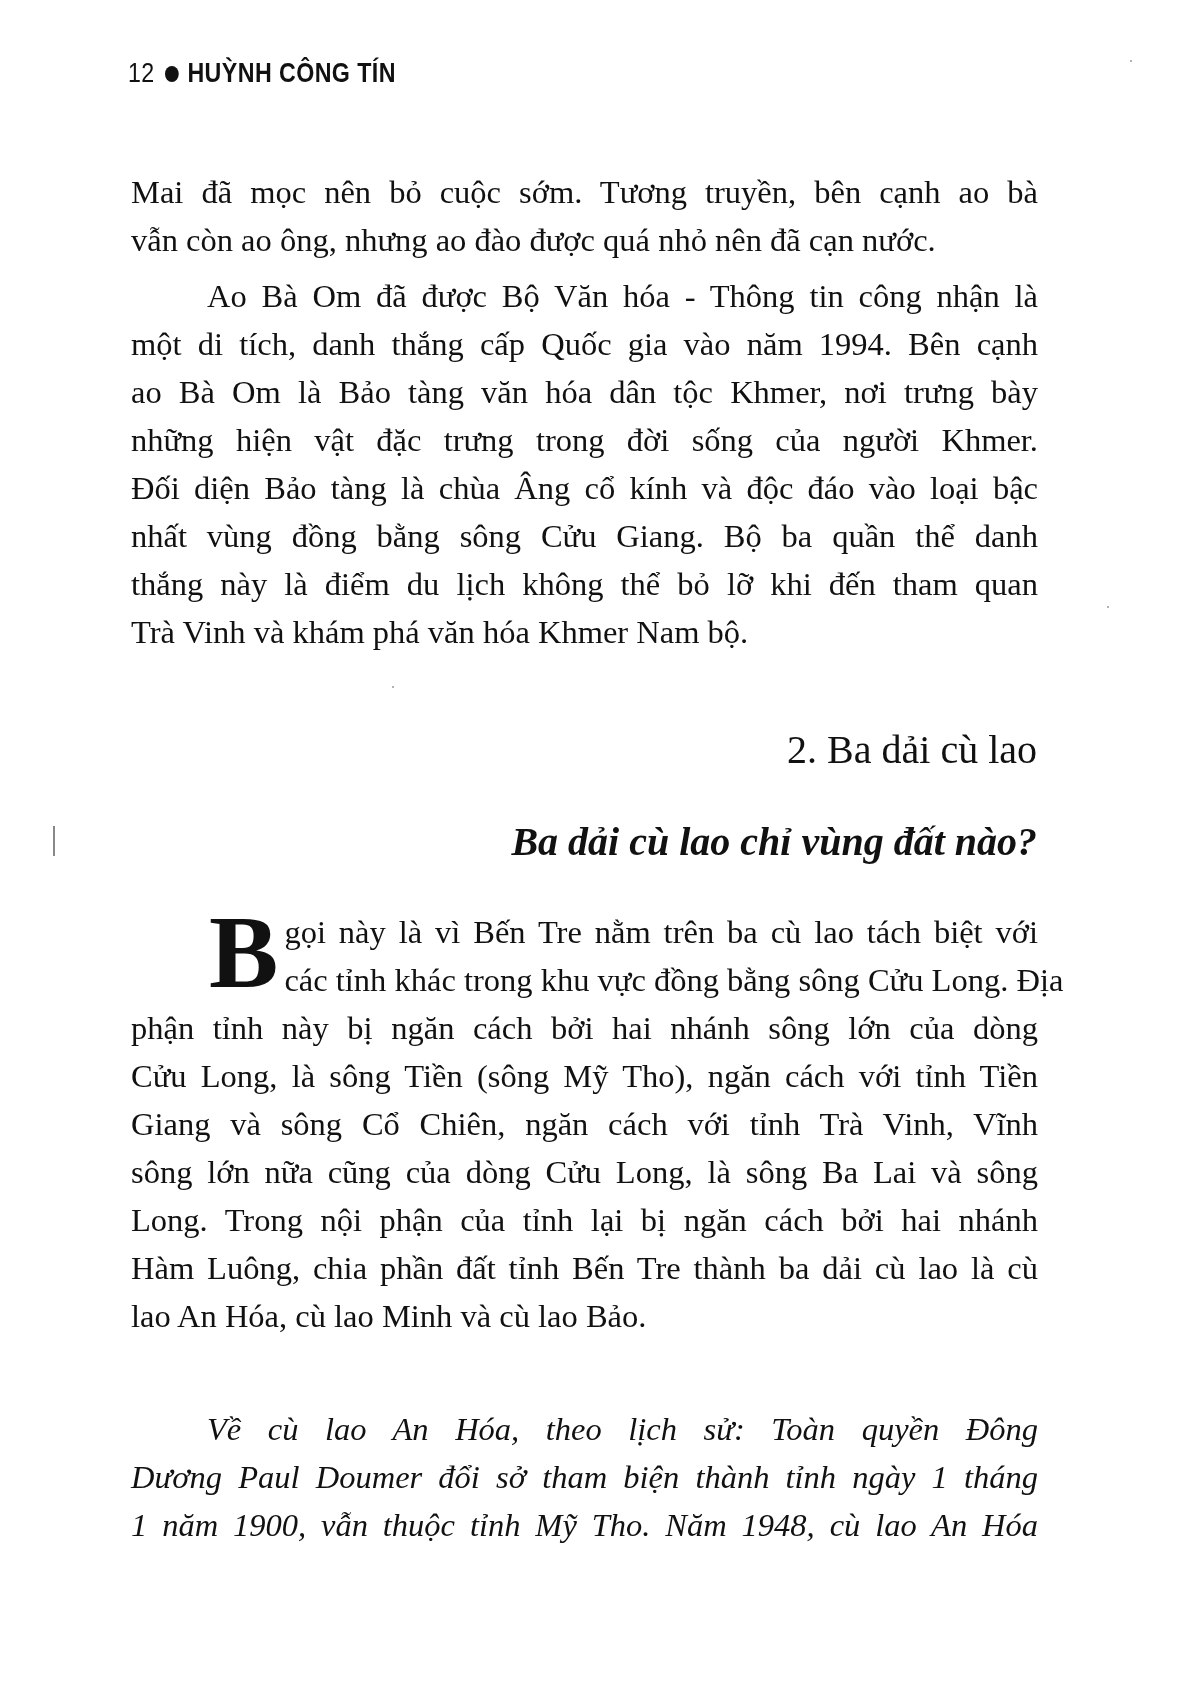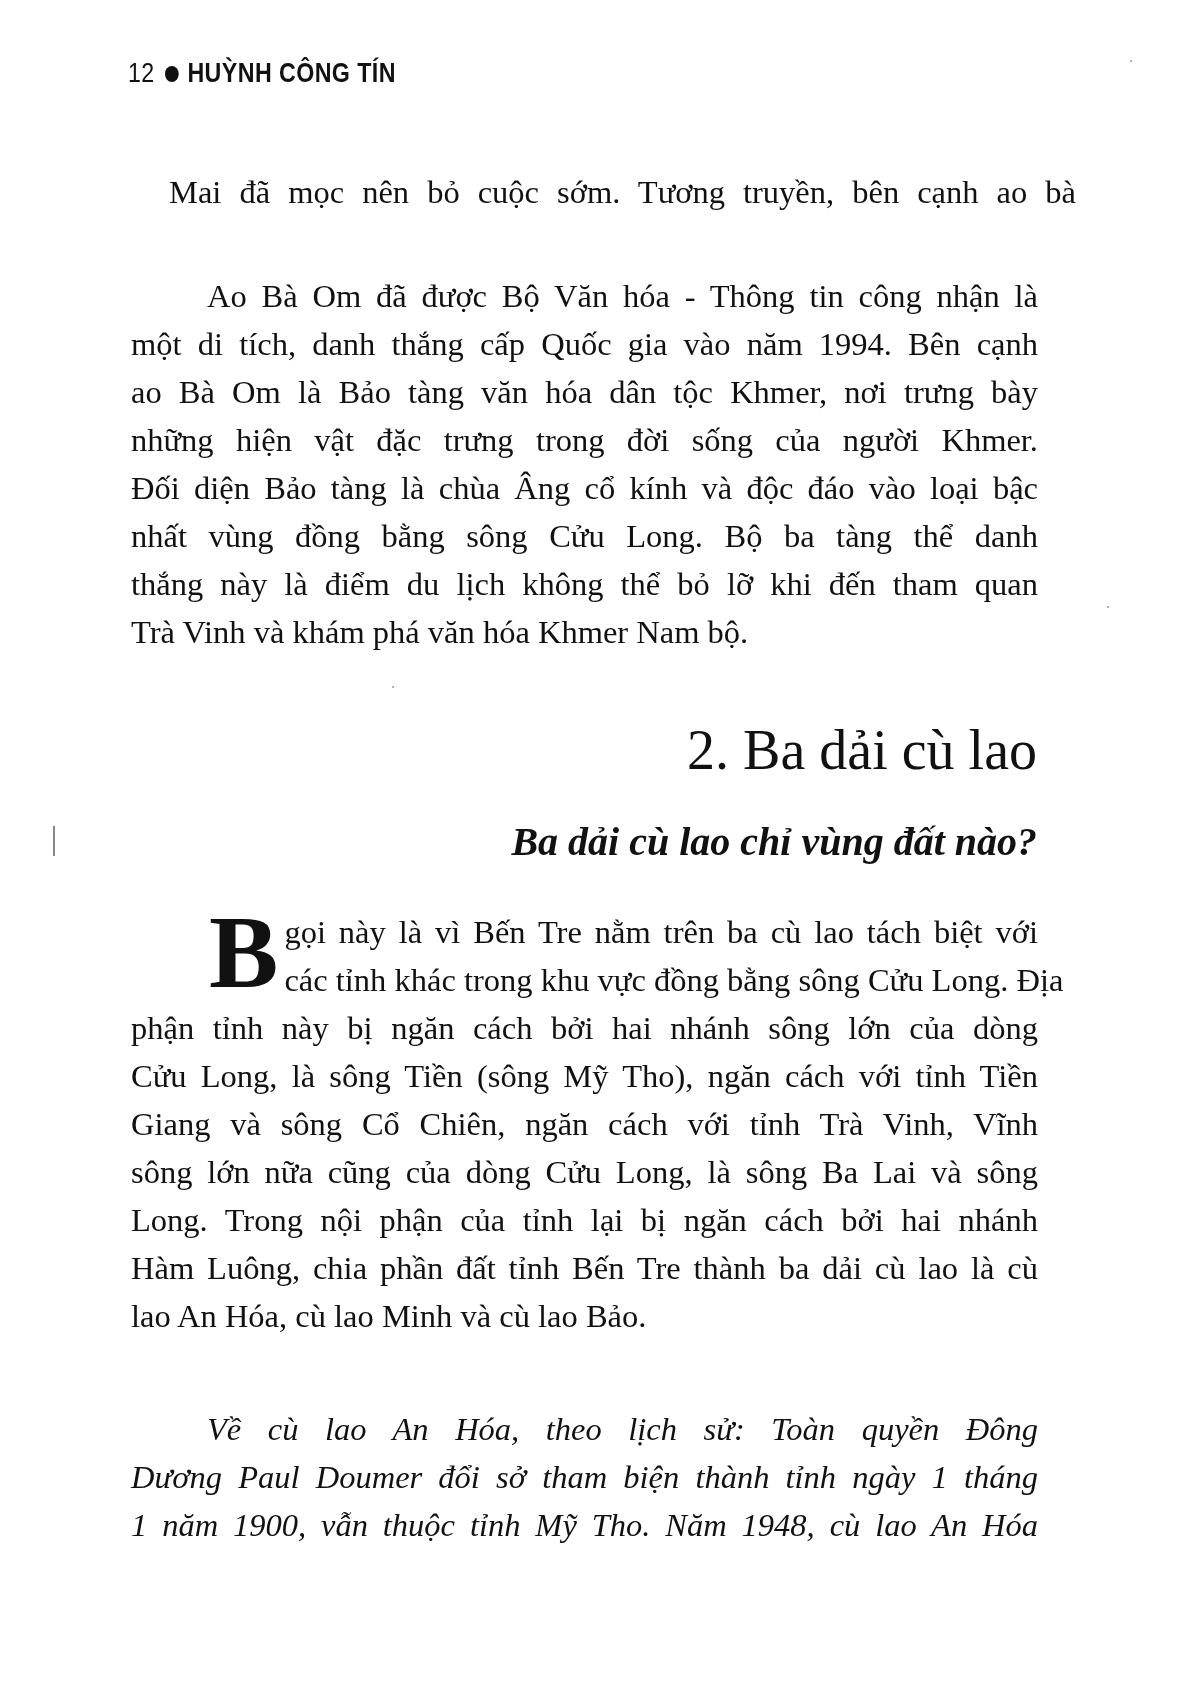--- a/index.html
+++ b/index.html
@@ -20,25 +20,25 @@
       background: #111; margin: 0 10px 0 12px;
     }
     .body-text {
       position: absolute; left: 131px; width: 907px;
       font-size: 32.5px; line-height: 48px;
       text-align: justify; text-align-last: left;
     }
     .line { display: block; text-align: justify; text-align-last: justify; white-space: nowrap; }
     .line.last { text-align-last: left; }
     .indent { padding-left: 76px; }
-    #block1 { top: 168px; margin-left: 38px; }
+    #block1 { top: 168px; }
     #block2 { top: 272px; }
     .section-title {
       position: absolute; right: 152px; top: 720px;
-      font-size: 56px; line-height: 60px; font-weight: normal;
+      font-size: 40px; line-height: 60px; font-weight: normal;
     }
     .section-sub {
       position: absolute; right: 152px; top: 818px;
       font-size: 40px; font-style: italic; font-weight: bold;
     }
     #block3 { top: 908px; }
     .dropcap {
       float: left; font-size: 104px; line-height: 80px;
       margin: 4px 6px 0 78px; font-weight: bold;
     }
@@ -53,29 +53,30 @@
 <body>
 
 <div class="running-head">
   <span class="pnum">12</span>
   <span class="dot"></span>
   <span>HUỲNH CÔNG TÍN</span>
 </div>
 
 <div class="body-text" id="block1">
   <span class="line">Mai đã mọc nên bỏ cuộc sớm. Tương truyền, bên cạnh ao bà</span>
+  <span class="line last">vẫn còn ao ông, nhưng ao đào được quá nhỏ nên đã cạn nước.</span>
 </div>
 
 <div class="body-text" id="block2">
   <span class="line indent">Ao Bà Om đã được Bộ Văn hóa - Thông tin công nhận là</span>
   <span class="line">một di tích, danh thắng cấp Quốc gia vào năm 1994. Bên cạnh</span>
   <span class="line">ao Bà Om là Bảo tàng văn hóa dân tộc Khmer, nơi trưng bày</span>
   <span class="line">những hiện vật đặc trưng trong đời sống của người Khmer.</span>
   <span class="line">Đối diện Bảo tàng là chùa Âng cổ kính và độc đáo vào loại bậc</span>
-  <span class="line">nhất vùng đồng bằng sông Cửu Long. Bộ ba tàng thể danh</span>
+  <span class="line">nhất vùng đồng bằng sông Cửu Giang. Bộ ba quần thể danh</span>
   <span class="line">thắng này là điểm du lịch không thể bỏ lỡ khi đến tham quan</span>
   <span class="line last">Trà Vinh và khám phá văn hóa Khmer Nam bộ.</span>
 </div>
 
 <div class="section-title">2. Ba dải cù lao</div>
 <div class="section-sub">Ba dải cù lao chỉ vùng đất nào?</div>
 
 <div class="margin-mark"></div>
 <div class="speck" style="left:392px;top:686px;"></div>
 <div class="speck" style="left:1107px;top:606px;"></div>

